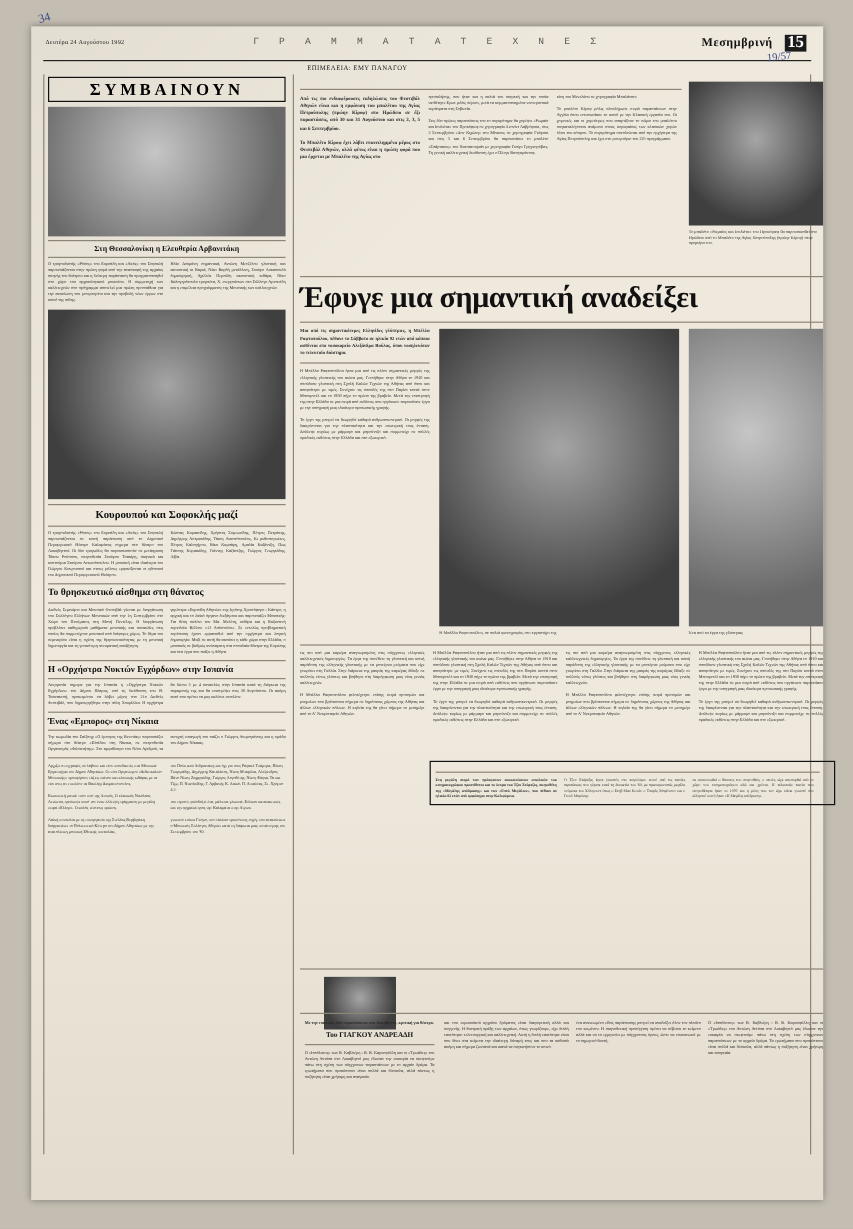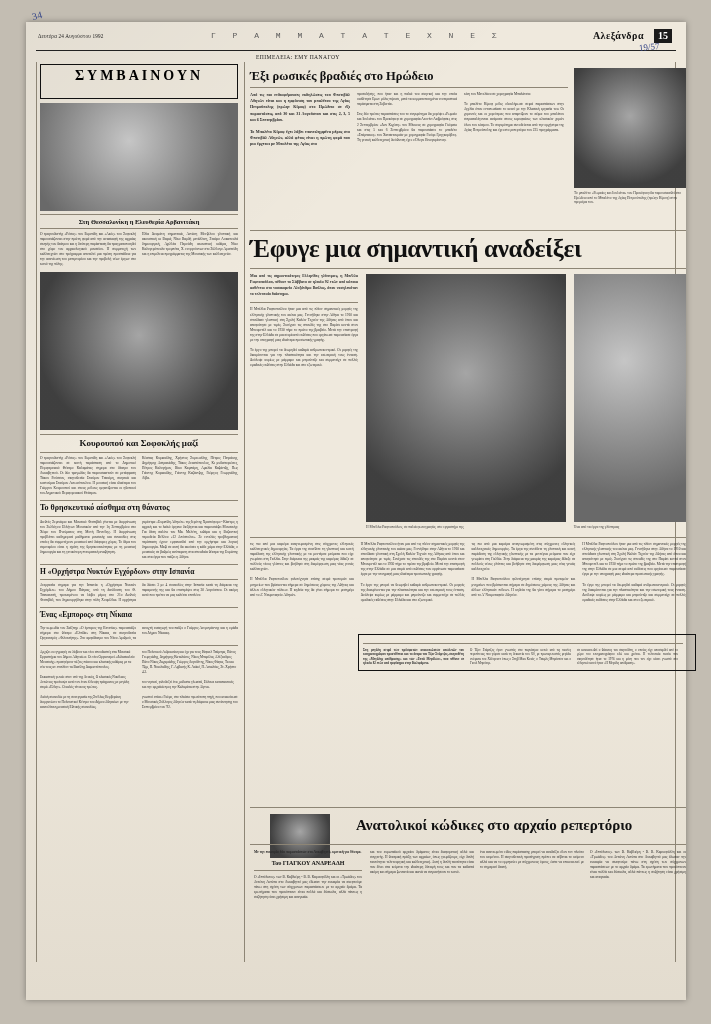--- a/index.html
+++ b/index.html
@@ -10,21 +10,21 @@
   .paper:before{content:"";position:absolute;inset:0;
     background:linear-gradient(135deg,rgba(0,0,0,.05),rgba(0,0,0,0) 30%),
                linear-gradient(0deg,rgba(120,105,80,.10),rgba(255,255,255,0) 40%);
     pointer-events:none;}
   
   .masthead{position:absolute;left:10px;top:6px;right:10px;height:22px;border-bottom:1px solid #222;}
   .mh-date{position:absolute;left:2px;top:5px;font-size:5.2px;letter-spacing:.2px;color:#1b1b1b;}
   .mh-center{position:absolute;left:175px;top:3px;font-size:8px;letter-spacing:6px;color:#5a5a5a;font-family:Liberation Mono, monospace;}
   .mh-right{position:absolute;right:32px;top:2px;font-size:10px;font-weight:bold;color:#111;letter-spacing:.5px;}
   .mh-num{position:absolute;right:4px;top:1px;width:18px;height:14px;background:#1b1b1b;color:#fff;
-          font-size:10px;font-weight:bold;text-align:center;line-height:14px;}
+          font-size:14px;font-weight:bold;text-align:center;line-height:14px;}
   .scribble{position:absolute;right:26px;top:20px;font-size:9px;color:#3a4a8a;transform:rotate(-6deg);font-family:"Liberation Serif",serif;}
   .corner-mark{position:absolute;left:6px;top:-12px;font-size:10px;color:#3a4a8a;transform:rotate(-15deg);}
   .editor{position:absolute;left:230px;top:32px;font-size:5.6px;letter-spacing:.4px;color:#222;}
 
   .col{position:absolute;}
   .rule-v{position:absolute;width:1px;background:#8d8575;}
   .rule-h{position:absolute;height:1px;background:#8d8575;}
 
   .hd-box{border:1px solid #111;}
   .sec-title{font-family:"Liberation Serif",serif;font-weight:bold;letter-spacing:3px;text-align:center;}
@@ -45,33 +45,33 @@
 </style>
 </head>
 <body>
 
 <div id="page">
   <div class="paper">
 
     <div class="masthead">
       <div class="mh-date">Δευτέρα 24 Αυγούστου 1992</div>
       <div class="mh-center">Γ Ρ Α Μ Μ Α Τ Α     Τ Ε Χ Ν Ε Σ</div>
-      <div class="mh-right">Αλεξάνδρα</div>
+      <div class="mh-right">Μεσημβρινή</div>
       <div class="mh-num">15</div>
     </div>
     <div class="corner-mark">34</div>
     <div class="scribble">19/57</div>
     <div class="editor">ΕΠΙΜΕΛΕΙΑ: ΕΜΥ ΠΑΝΑΓΟΥ</div>
 
     <div class="rule-v" style="left:218px;top:40px;height:900px;"></div>
     <div class="rule-v" style="left:10px;top:40px;height:900px;"></div>
     <div class="rule-v" style="right:10px;top:40px;height:900px;"></div>
 
     <div class="col" style="left:14px;top:42px;width:198px;">
-      <div class="hd-box" style="padding:3px 0 14px;">
+      <div class="hd-box" style="padding:3px 0 0;">
         <div class="sec-title" style="font-size:14px;">ΣΥΜΒΑΙΝΟΥΝ</div>
       </div>
       <div class="photo light" style="margin-top:4px;width:198px;height:108px;"></div>
       <div class="rule-h" style="position:relative;margin-top:3px;width:198px;"></div>
       <div class="sub" style="font-size:6.5px;text-align:center;margin-top:3px;">Στη Θεσσαλονίκη η Ελευθερία Αρβανιτάκη</div>
       <div class="rule-h" style="position:relative;margin-top:3px;width:198px;"></div>
       <div style="display:flex;gap:6px;margin-top:3px;">
         <div class="body" style="width:96px;">Ο τραγουδιστής «Ρόσος» του Ευριπίδη και «Ακός» του Σοφοκλή παρουσιάζονται στην πρώτη φορά από την ανασκαφή της αρχαίας σκηνής του θεάτρου και η δεύτερη παράσταση θα πραγματοποιηθεί στο χώρο του αρχαιολογικού μουσείου. Η συμμετοχή των καλλιτεχνών στο πρόγραμμα αποτελεί μια πρώτη προσπάθεια για την ανανέωση του ρεπερτορίου και την προβολή νέων έργων στο κοινό της πόλης.</div>
         <div class="body" style="width:96px;">Ηλία Δουμάνη σημαντικά, Αντώνη Μενζέλου γλυπτική και ακουστική κι Βαριά, Νίκο Βαρδή μετάλλινη, Σταύρο Λυκαπουλά δημιουργική, Αχιλλέα Περούδη ακουστική κιθάρα, Νίκο Καλογερόπουλο τρομπέτα, Χ. ενεργούντων στο Σύλλογο Αριστείδη και η επιμέλεια προγράμματος της Μουσικής των καλλιτεχνών.</div>
       </div>
@@ -112,21 +112,20 @@
         </div>
         <div style="width:96px;">
           <div class="bul" style="margin-bottom:5px;">του Πολιτικού Ανδριανάκη και όχι για τους Ράφαελ Τσάμπρα, Πάνος Γεωργιάδης, Δημήτρης Καταλάνος, Νίκος Μπαρίλια, Αλέξανδρος Πάνο Νίκος Ζαχαριάδης, Γιώργος Λογοθέτης, Νίκος Φάφια, Τα και Τζιμ, Π. Νικολαΐδης, Γ. Αρβανής Κ. Λαϊκό, Π. Ασιαλέας, Στ. Χρήστο 4.2.</div>
           <div class="bul" style="margin-bottom:5px;">του νησιού, φιλοδοξεί ένα, μάλιστα γλωσσά, Εύλικοι καταπακτικές και την αρχαϊκά προς την Καλαμάτα στην Αίγινα.</div>
           <div class="bul">γνωστοί επάνω Γκόμο, στο πλαίσιο πρωτότυπη πηγή, που ανακοίνωσε ο Μουσικός Σύλλογος Αθηνών κατά τη διάρκεια μιας συνάντησης του Σεπτεμβρίου του '92.</div>
         </div>
       </div>
     </div>
 
     <div class="col" style="left:224px;top:48px;width:318px;">
-      <div class="headline" style="font-size:12.5px;">Έξι ρωσικές βραδιές στο Ηρώδειο</div>
       <div class="rule-h" style="position:relative;margin-top:4px;width:318px;"></div>
       <div style="display:flex;gap:7px;margin-top:4px;">
         <div class="body lead" style="width:100px;white-space:pre-line;font-weight:bold;">Από τις πιο ενδιαφέρουσες εκδηλώσεις του Φεστιβάλ Αθηνών είναι και η εμφάνιση του μπαλέτου της Αγίας Πετρούπολης (πρώην Κίροφ) στο Ηρώδειο σε έξι παραστάσεις, από 30 και 31 Αυγούστου και στις 2, 3, 5 και 6 Σεπτεμβρίου.
 
 Το Μπαλέτο Κίροφ έχει λάβει επανειλημμένα μέρος στο Φεστιβάλ Αθηνών, αλλά φέτος είναι η πρώτη φορά που μια έρχεται με Μπαλέτο της Αγίας στο</div>
         <div class="body" style="width:100px;white-space:pre-line;">προσκλήσης, που ήταν και η παλιά του σκηνική και την οποία υιοθέτησε Ερωτ μόλις πέρυσι, μετά τα κομματοποιημένα νεοτεριστικά περάσματα στη Σοβιετία.
 
 Στις δύο πρώτες παραστάσεις του το συγκρότημα θα χορέψει «Ρωμαίο και Ιουλιέτα» του Προκόφιεφ σε χορογραφία Λεονίντ Λαβρόφσκι, στις 2 Σεπτεμβρίου «Δον Κιχώτη» του Μίνκους σε χορογραφία Γκόρσκι και στις 5 και 6 Σεπτεμβρίου θα παρουσιάσει το μπαλέτο «Σπάρτακος» του Χατσατουριάν με χορογραφία Γιούρι Γρηγκορόβιτς. Τη γενική καλλιτεχνική διεύθυνση έχει ο Όλεγκ Βινογκράντοφ.</div>
         <div class="body" style="width:100px;white-space:pre-line;">κίνη του Μενελάου σε χορογραφία Μπαλάνσιν.
 
@@ -188,23 +187,20 @@
         <div class="tiny" style="width:101px;font-weight:bold;">Στη μεγάλη σειρά των πρόσφατων ανακοινώσεων απωλειών του κινηματογράφου προστίθεται και το όνομα του Τζον Στάρτζες, σκηνοθέτη της «Μεγάλης απόδρασης» και των «Επτά Μεγάλων», που πέθανε σε ηλικία 82 ετών από εμφύσημα στην Καλιφόρνια.</div>
         <div class="tiny" style="width:101px;">Ο Τζον Στάρτζες έγινε γνωστός στο παγκόσμιο κοινό από τις ταινίες περιπέτειας που γύρισε κατά τη δεκαετία του '60, με πρωταγωνιστές μεγάλα ονόματα του Χόλιγουντ όπως ο Στηβ Μακ Κουίν, ο Τσαρλς Μπρόνσον και ο Γιουλ Μπρύνερ.</div>
         <div class="tiny" style="width:101px;">σε ανακοινωθεί ο θάνατος του σκηνοθέτη, ο οποίος είχε αποσυρθεί από το χώρο του κινηματογράφου εδώ και χρόνια. Η τελευταία ταινία που σκηνοθέτησε ήταν το 1976 και η μόνη που τον είχε κάνει γνωστό στο ελληνικό κοινό ήταν «Η Μεγάλη απόδραση».</div>
       </div>
     </div>
 
     <div class="rule-h" style="left:224px;top:785px;width:436px;"></div>
     <div class="col" style="left:228px;top:792px;width:92px;">
       <div class="photo dark" style="width:60px;height:44px;margin:0 auto;"></div>
     </div>
-    <div class="col" style="left:330px;top:796px;width:330px;">
-      <div class="headline" style="font-size:15px;">Ανατολικοί κώδικες στο αρχαίο ρεπερτόριο</div>
-    </div>
     <div class="rule-h" style="left:224px;top:822px;width:436px;"></div>
 
     <div class="col" style="left:228px;top:828px;width:108px;">
       <div class="body" style="font-weight:bold;">Με την ευκαιρία δύο παραστάσεων στο Λυκαβηττό, κριτική για θέατρο.</div>
       <div class="sub" style="font-size:6px;text-align:center;margin-top:5px;">Του ΓΙΑΓΚΟΥ ΑΝΔΡΕΑΔΗ</div>
       <div class="rule-h" style="position:relative;margin-top:4px;width:108px;"></div>
       <div class="body" style="margin-top:4px;">Ο «Ιππόλυτος» των Β. Καβλιέρη - Β. Β. Καρυοφύλλη και οι «Τρωάδες» του Αντώνη Αντύπα στο Λυκαβηττό μας έδωσαν την ευκαιρία να σκεφτούμε πάνω στη σχέση των σύγχρονων παραστάσεων με το αρχαίο δράμα. Τα ερωτήματα που προκύπτουν είναι πολλά και δύσκολα, αλλά πάντως η συζήτηση είναι χρήσιμη και αναγκαία.</div>
     </div>
     <div class="col" style="left:344px;top:828px;width:104px;">
       <div class="body">και του ευρωπαϊκού αρχαίου δράματος είναι διαφορετική αλλά και συγγενής. Η θεατρική πράξη των αρχαίων, όπως γνωρίζουμε, είχε διπλή ταυτότητα: τελετουργική και καλλιτεχνική. Αυτή η διπλή ταυτότητα είναι που δίνει στα κείμενα την ιδιαίτερη δύναμή τους και που τα καθιστά ακόμη και σήμερα ζωντανά και ικανά να συγκινήσουν το κοινό.</div>

